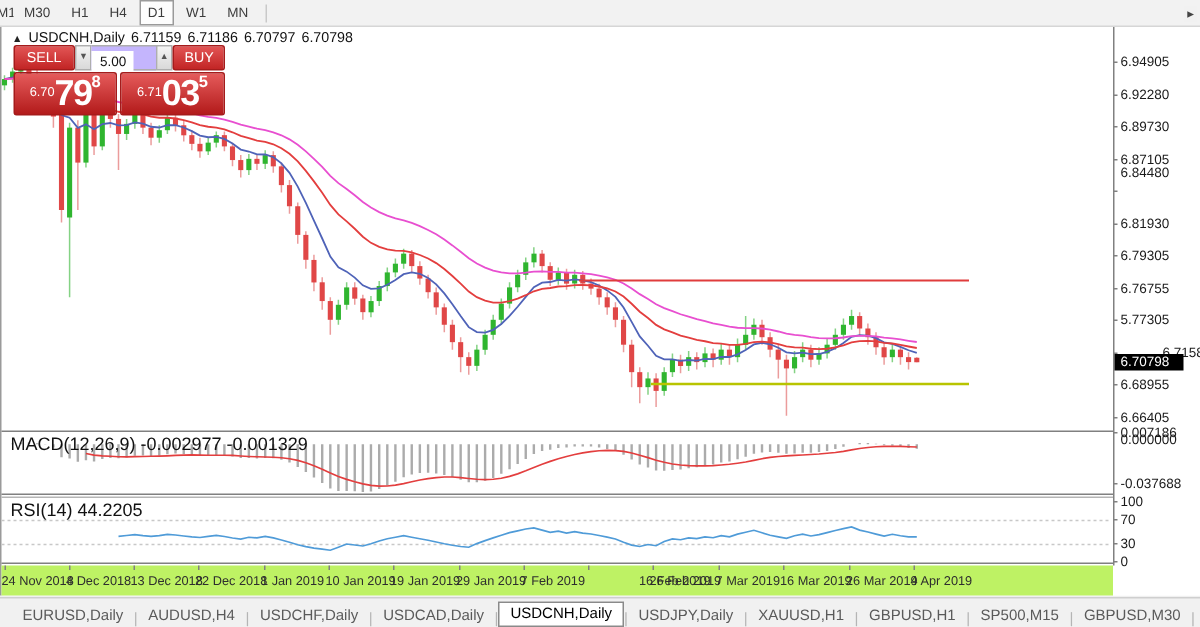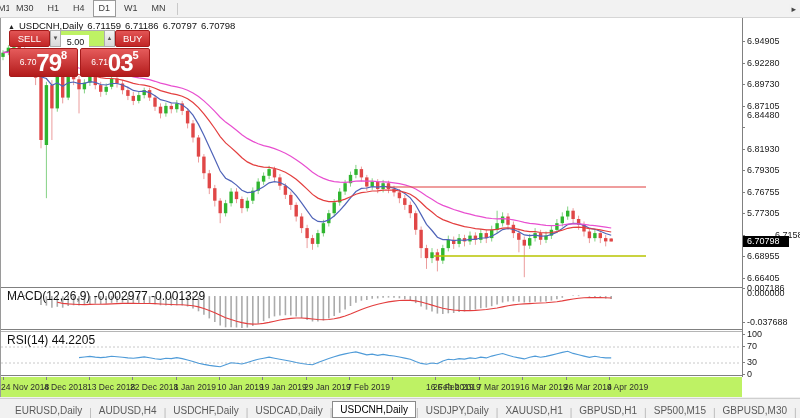--- a/index.html
+++ b/index.html
@@ -37,21 +37,21 @@
 
   
   #trade-widget { position:absolute; left:8px; top:12px; width:141px; height:47px; }
   #tw-row1 { position:absolute; left:0; top:0; width:141px; height:17px; display:flex; }
   .tw-btn { color:#fff; font-size:9.5px; text-align:center; line-height:16px;
     background:linear-gradient(180deg,#e25555,#c22525); border:1px solid #a51b1b; border-radius:2px; }
   #sell-btn { width:46px; }
   #buy-btn  { width:39px; }
   .stepper { width:13px; height:17px; background:linear-gradient(180deg,#f4f4f4,#d9d9d9);
     border:1px solid #aeaeae; font-size:6px; color:#555; text-align:center; line-height:15px; }
-  #vol-box { width:48px; height:17px; border:1px solid #aeaeae; border-left:none; border-right:none; background:#bef264; }
+  #vol-box { width:48px; height:17px; border:1px solid #aeaeae; border-left:none; border-right:none; background:#c4b5fd; }
   #vol-input { width:28px; height:15px; border:none; outline:none; font-size:9px; text-align:center;
     font-family:"Liberation Sans",sans-serif; color:#111; }
   .quote-panel { position:absolute; top:18px; height:29px; border-radius:2px; color:#fff;
     background:linear-gradient(180deg,#e55b5b,#b31b1b); border:1px solid #a51b1b; text-align:center; }
   #sell-quote { left:0; width:69px; }
   #buy-quote  { left:71px; width:70px; }
   .q-small { font-size:8.5px; vertical-align:6px; }
   .q-big   { font-size:24px; font-weight:bold; letter-spacing:-1px; line-height:27px; }
   .q-sup   { font-size:11px; font-weight:bold; vertical-align:12px; }
 

